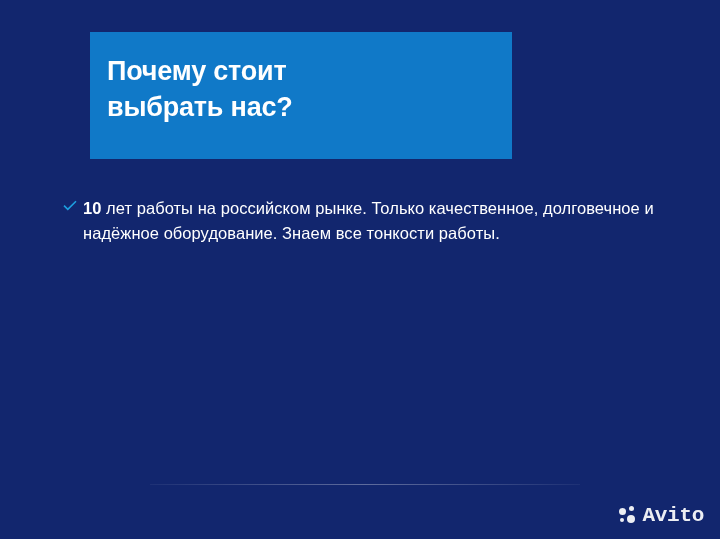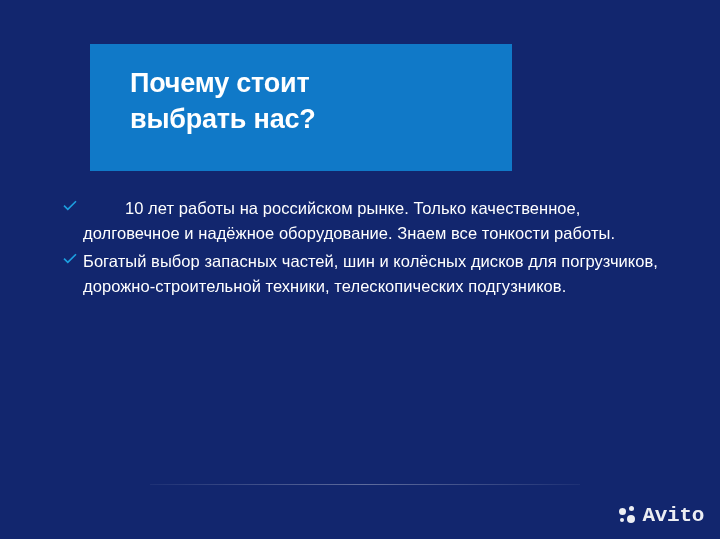--- a/index.html
+++ b/index.html
@@ -16,26 +16,26 @@
   .slide {
     position: relative;
     width: 720px;
     height: 539px;
     background: #12266e;
     box-sizing: border-box;
   }
   .title-box {
     position: absolute;
     left: 90px;
-    top: 44px;
+    top: 32px;
     width: 422px;
     height: 127px;
     background: #1079c8;
     box-sizing: border-box;
-    padding: 22px 0 0 40px;
+    padding: 22px 0 0 17px;
   }
   .title-text {
     color: #ffffff;
     font-size: 27px;
     font-weight: bold;
     line-height: 1.33;
     letter-spacing: -0.2px;
     white-space: pre-line;
   }
   .bullets {
@@ -58,22 +58,21 @@
     padding-top: 4px;
   }
   .check svg { display: block; }
   .bullet-text {
     color: #ffffff;
     font-size: 16.5px;
     line-height: 1.49;
     letter-spacing: 0.05px;
   }
   .bullet-text b {
-    font-weight: normal;
-    margin-left: 42px;
+    font-weight: bold;
   }
   .divider {
     position: absolute;
     left: 150px;
     top: 484px;
     width: 430px;
     height: 1px;
     background: linear-gradient(to right, rgba(255,255,255,0.05), rgba(255,255,255,0.32), rgba(255,255,255,0.05));
   }
   .watermark {
@@ -123,28 +122,20 @@
     <div class="bullet">
       <span class="check">
         <svg width="14" height="11" viewBox="0 0 14 11">
             <path d="M1 5.6 L4.8 9.4 L13 1.2" fill="none" stroke="#1da0e0" stroke-width="1.6"></path>
           </svg>
       </span>
       <div class="bullet-text"><b>10</b><span> лет работы на российском рынке. Только качественное, долговечное и надёжное оборудование. Знаем все тонкости работы.</span></div>
     </div>
 
 
-    <div class="bullet">
-      <span class="check">
-        <svg width="14" height="11" viewBox="0 0 14 11">
-            <path d="M1 5.6 L4.8 9.4 L13 1.2" fill="none" stroke="#1da0e0" stroke-width="1.6"></path>
-          </svg>
-      </span>
-      <div class="bullet-text"><span>Богатый выбор запасных частей, шин и колёсных дисков для погрузчиков, дорожно-строительной техники, телескопических подгузников.</span></div>
-    </div>
 
   </div>
 
   <div class="divider"></div>
 
   <div class="watermark">
     <span class="wm-dots">
         <i></i>
         <i></i>
         <i></i>

